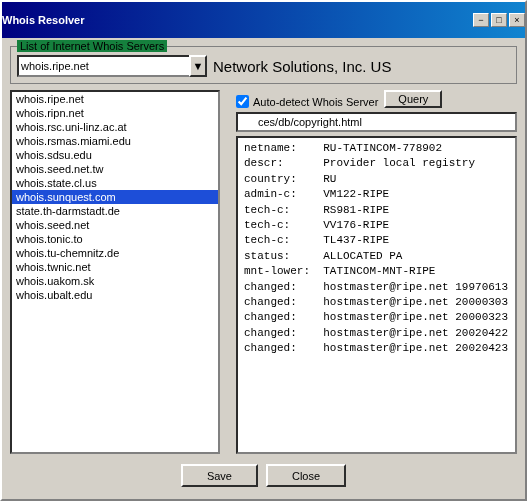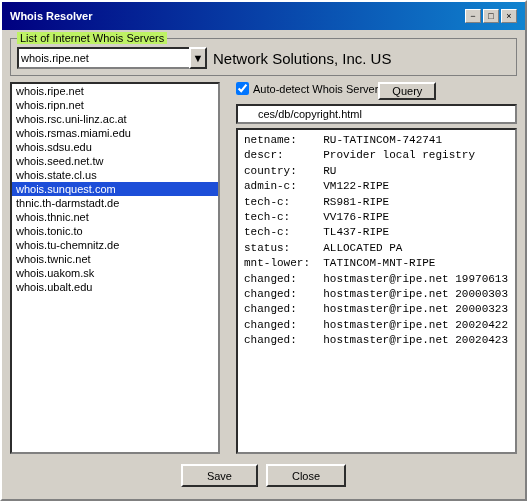--- a/index.html
+++ b/index.html
@@ -17,25 +17,25 @@
       border-right-color: #808080;
       border-bottom-color: #808080;
       box-shadow: 1px 1px 0 #000;
       display: flex;
       flex-direction: column;
     }
 
     .title-bar {
       background: linear-gradient(to right, #000080, #1084d0);
       color: white;
-      padding: 3px 8px;
+      padding: 3px 0;
       display: flex;
       align-items: center;
       justify-content: space-between;
-      height: 28px;
+      height: 36px;
       gap: 17px;
     }
 
     .title-bar-text {
       font-weight: bold;
       font-size: 11px;
     }
 
     .title-bar-controls {
       display: flex;
@@ -69,21 +69,21 @@
       border: 1px solid #808080;
       border-top: 1px solid #808080;
       padding: 4px 6px 6px 6px;
       position: relative;
     }
 
     .group-box-label {
       position: absolute;
       top: -7px;
       left: 6px;
-      background: #bef264;
+      background: #15803d;
       padding: 0 3px;
       font-size: 11px;
     }
 
     .top-row {
       display: flex;
       gap: 6px;
       align-items: center;
       margin-top: 4px;
     }
@@ -163,21 +163,22 @@
 
     .right-panel {
       flex: 1;
       display: flex;
       flex-direction: column;
       gap: 4px;
     }
 
     .right-top {
       display: flex;
-      align-items: flex-start;
+      align-items: flex-end;
+      gap: 6px;
       flex-wrap: nowrap;
     }
 
     .checkbox-row {
       display: flex;
       align-items: center;
       gap: 4px;
     }
 
     .checkbox-input {
@@ -287,22 +288,22 @@
       <div class="left-panel">
         <div class="list-box" id="serverList">
         <div class="list-item">whois.ripe.net</div>
             <div class="list-item">whois.ripn.net</div>
             <div class="list-item">whois.rsc.uni-linz.ac.at</div>
             <div class="list-item">whois.rsmas.miami.edu</div>
             <div class="list-item">whois.sdsu.edu</div>
             <div class="list-item">whois.seed.net.tw</div>
             <div class="list-item">whois.state.cl.us</div>
             <div class="list-item selected">whois.sunquest.com</div>
-            <div class="list-item">thnic.th-darmstadt.de</div>
-            <div class="list-item">whois.thnic.net</div>
+            <div class="list-item">state.th-darmstadt.de</div>
+            <div class="list-item">whois.seed.net</div>
             <div class="list-item">whois.tonic.to</div>
             <div class="list-item">whois.tu-chemnitz.de</div>
             <div class="list-item">whois.twnic.net</div>
             <div class="list-item">whois.uakom.sk</div>
             <div class="list-item">whois.ubalt.edu</div>
           </div>
       </div>
 
       <div class="right-panel">
         <div class="right-top">
@@ -311,21 +312,21 @@
             <label for="autoDetect">Auto-detect Whois Server</label>
           </div>
           <button class="query-btn">Query</button>
         </div>
 
         <div class="url-bar">
           <span>ces/db/copyright.html</span>
         </div>
 
         <div class="result-area" id="resultArea">
-        <div class="result-line">netname:    RU-TATINCOM-742741</div>
+        <div class="result-line">netname:    RU-TATINCOM-778902</div>
             <div class="result-line">descr:      Provider local registry</div>
             <div class="result-line">country:    RU</div>
             <div class="result-line"></div>
             <div class="result-line">admin-c:    VM122-RIPE</div>
             <div class="result-line">tech-c:     RS981-RIPE</div>
             <div class="result-line">tech-c:     VV176-RIPE</div>
             <div class="result-line">tech-c:     TL437-RIPE</div>
             <div class="result-line">status:     ALLOCATED PA</div>
             <div class="result-line">mnt-lower:  TATINCOM-MNT-RIPE</div>
             <div class="result-line">changed:    hostmaster@ripe.net 19970613</div>

